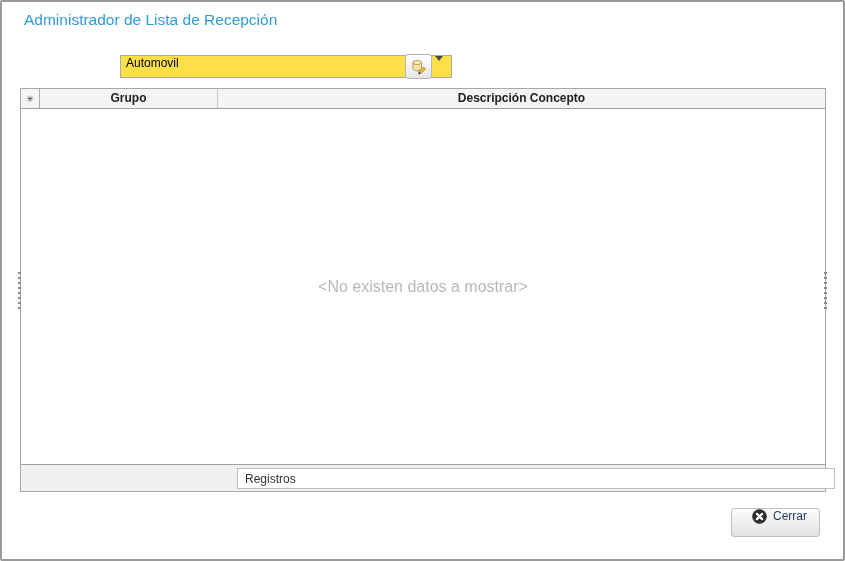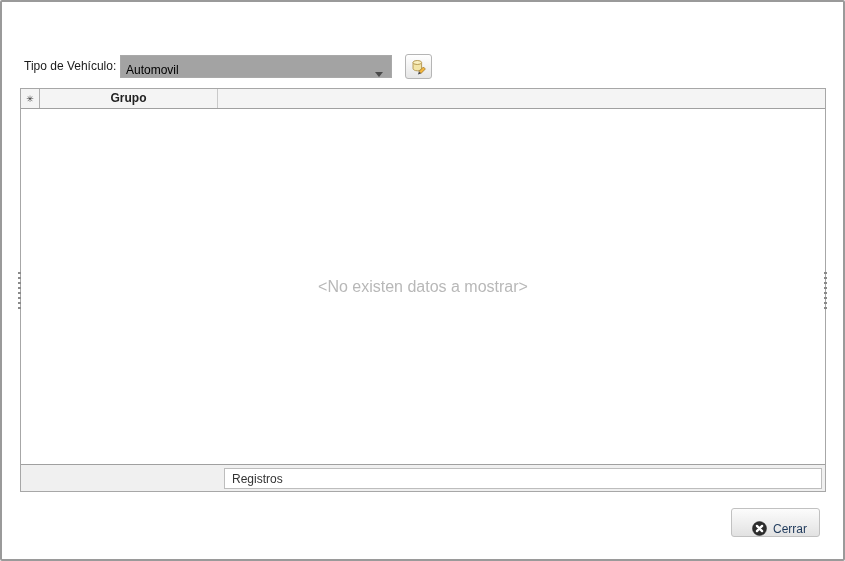--- a/index.html
+++ b/index.html
@@ -14,23 +14,23 @@
   .page-title {
     position:absolute; left:22px; top:8px;
     font-size:15.5px; line-height:20px; color:#2D9BD6;
   }
 
   .filter-label {
     position:absolute; left:22px; top:53px; height:23px; line-height:23px;
     font-size:12px; color:#1a1a1a;
   }
   .combo {
-    position:absolute; left:118px; top:53px; width:272px; height:23px;
-    background:#a3a3a3; border:1px solid #a9a9a9;
-    display:flex; align-items:flex-end; cursor:default;
+    position:absolute; left:118px; top:53px; width:332px; height:23px;
+    background:#fde047; border:1px solid #a9a9a9;
+    display:flex; align-items:flex-start; cursor:default;
   }
   .combo-text { padding-left:5px; font-size:12px; color:#000; flex:1; }
   .combo-arrow {
     width:0; height:0; margin-right:8px;
     border-left:4px solid transparent; border-right:4px solid transparent;
     border-top:5px solid #4a4a4a;
   }
   .edit-btn {
     position:absolute; left:403px; top:52px; width:27px; height:25px;
     border:1px solid #b5b5b5; border-radius:3px;
@@ -58,52 +58,52 @@
 
   .grid-body { flex:1; position:relative; background:#ffffff;
     display:flex; align-items:center; justify-content:center; }
   .empty-msg { font-size:16px; color:#b8b8b8; }
 
   .grid-footer {
     flex:none; height:27px; background:#f0f0f0;
     border-top:1px solid #a0a0a0; position:relative;
   }
   .footer-box {
-    position:absolute; left:203px; top:3px; width:598px; height:21px;
+    position:absolute; left:216px; top:3px; width:598px; height:21px;
     background:#ffffff; border:1px solid #bdbdbd;
     display:flex; align-items:center; padding-left:7px;
     font-size:12px; color:#333;
   }
 
   .grip {
     position:absolute; top:270px; width:3px; height:38px;
     background-image:repeating-linear-gradient(to bottom,#8a8a8a 0 2px, transparent 2px 5px);
     cursor:ew-resize;
   }
   .grip-left  { left:16px; }
   .grip-right { left:822px; }
 
   .close-btn {
     position:absolute; left:729px; top:506px; width:89px; height:29px;
     border:1px solid #c1c1c1; border-radius:3px;
     background:linear-gradient(#fcfcfc,#e2e2e2);
-    display:flex; align-items:flex-end; justify-content:center; gap:6px;
+    display:flex; align-items:flex-start; justify-content:center; gap:6px;
     font-size:12px; color:#1e395b; cursor:pointer;
     font-family:"Liberation Sans", sans-serif;
     padding-left:8px;
   }
   .icon-wrap { display:flex; align-items:center; }
 </style>
 </head>
 <body>
 
 <div class="window">
 
+  <div class="page-title">Administrador de Lista de Recepción</div>
 
-  <div class="filter-label">Tipo de Vehículo:</div>
 
   <div class="combo">
     <span class="combo-text">Automovil</span>
     <span class="combo-arrow"></span>
   </div>
 
   <button class="edit-btn">
     <span class="icon-wrap">
       <svg width="17" height="17" viewBox="0 0 17 17">
         <path d="M3 4.5 v6 c0 1.3 2 2.3 4.3 2.3 s4.3-1 4.3-2.3 v-6" fill="#f3e5a8" stroke="#b0924a" stroke-width="0.9"></path>
@@ -113,20 +113,21 @@
       </svg>
     </span>
   </button>
 
   <div class="grid">
     <div class="grid-header">
       <div class="col-indicator">
         <span>✳</span>
       </div>
       <div class="hcell col-grupo">Grupo</div>
+      <div class="hcell col-desc">Descripción Concepto</div>
     </div>
 
     <div class="grid-body">
       <div class="empty-msg">&lt;No existen datos a mostrar&gt;</div>
     </div>
 
     <div class="grid-footer">
       <div class="footer-box">
         <span>Registros</span>
       </div>

